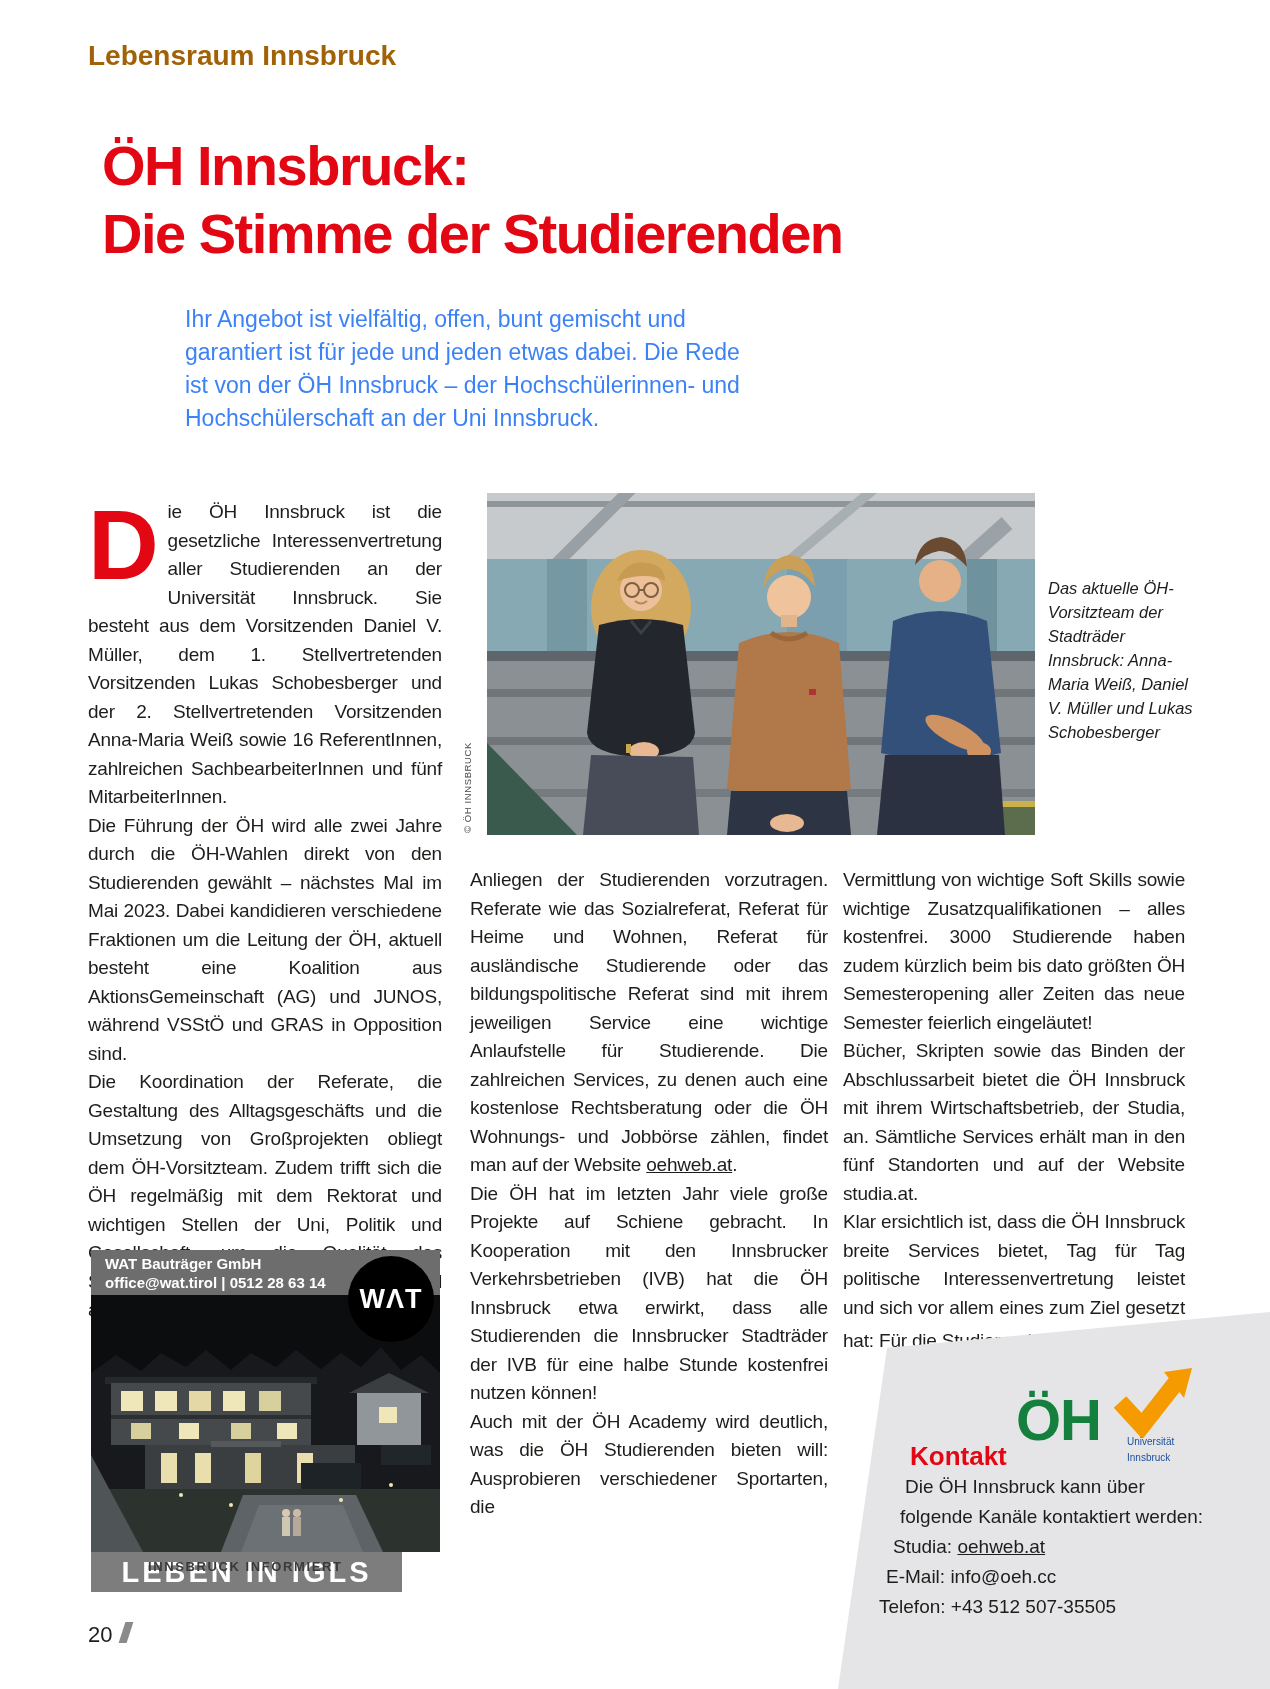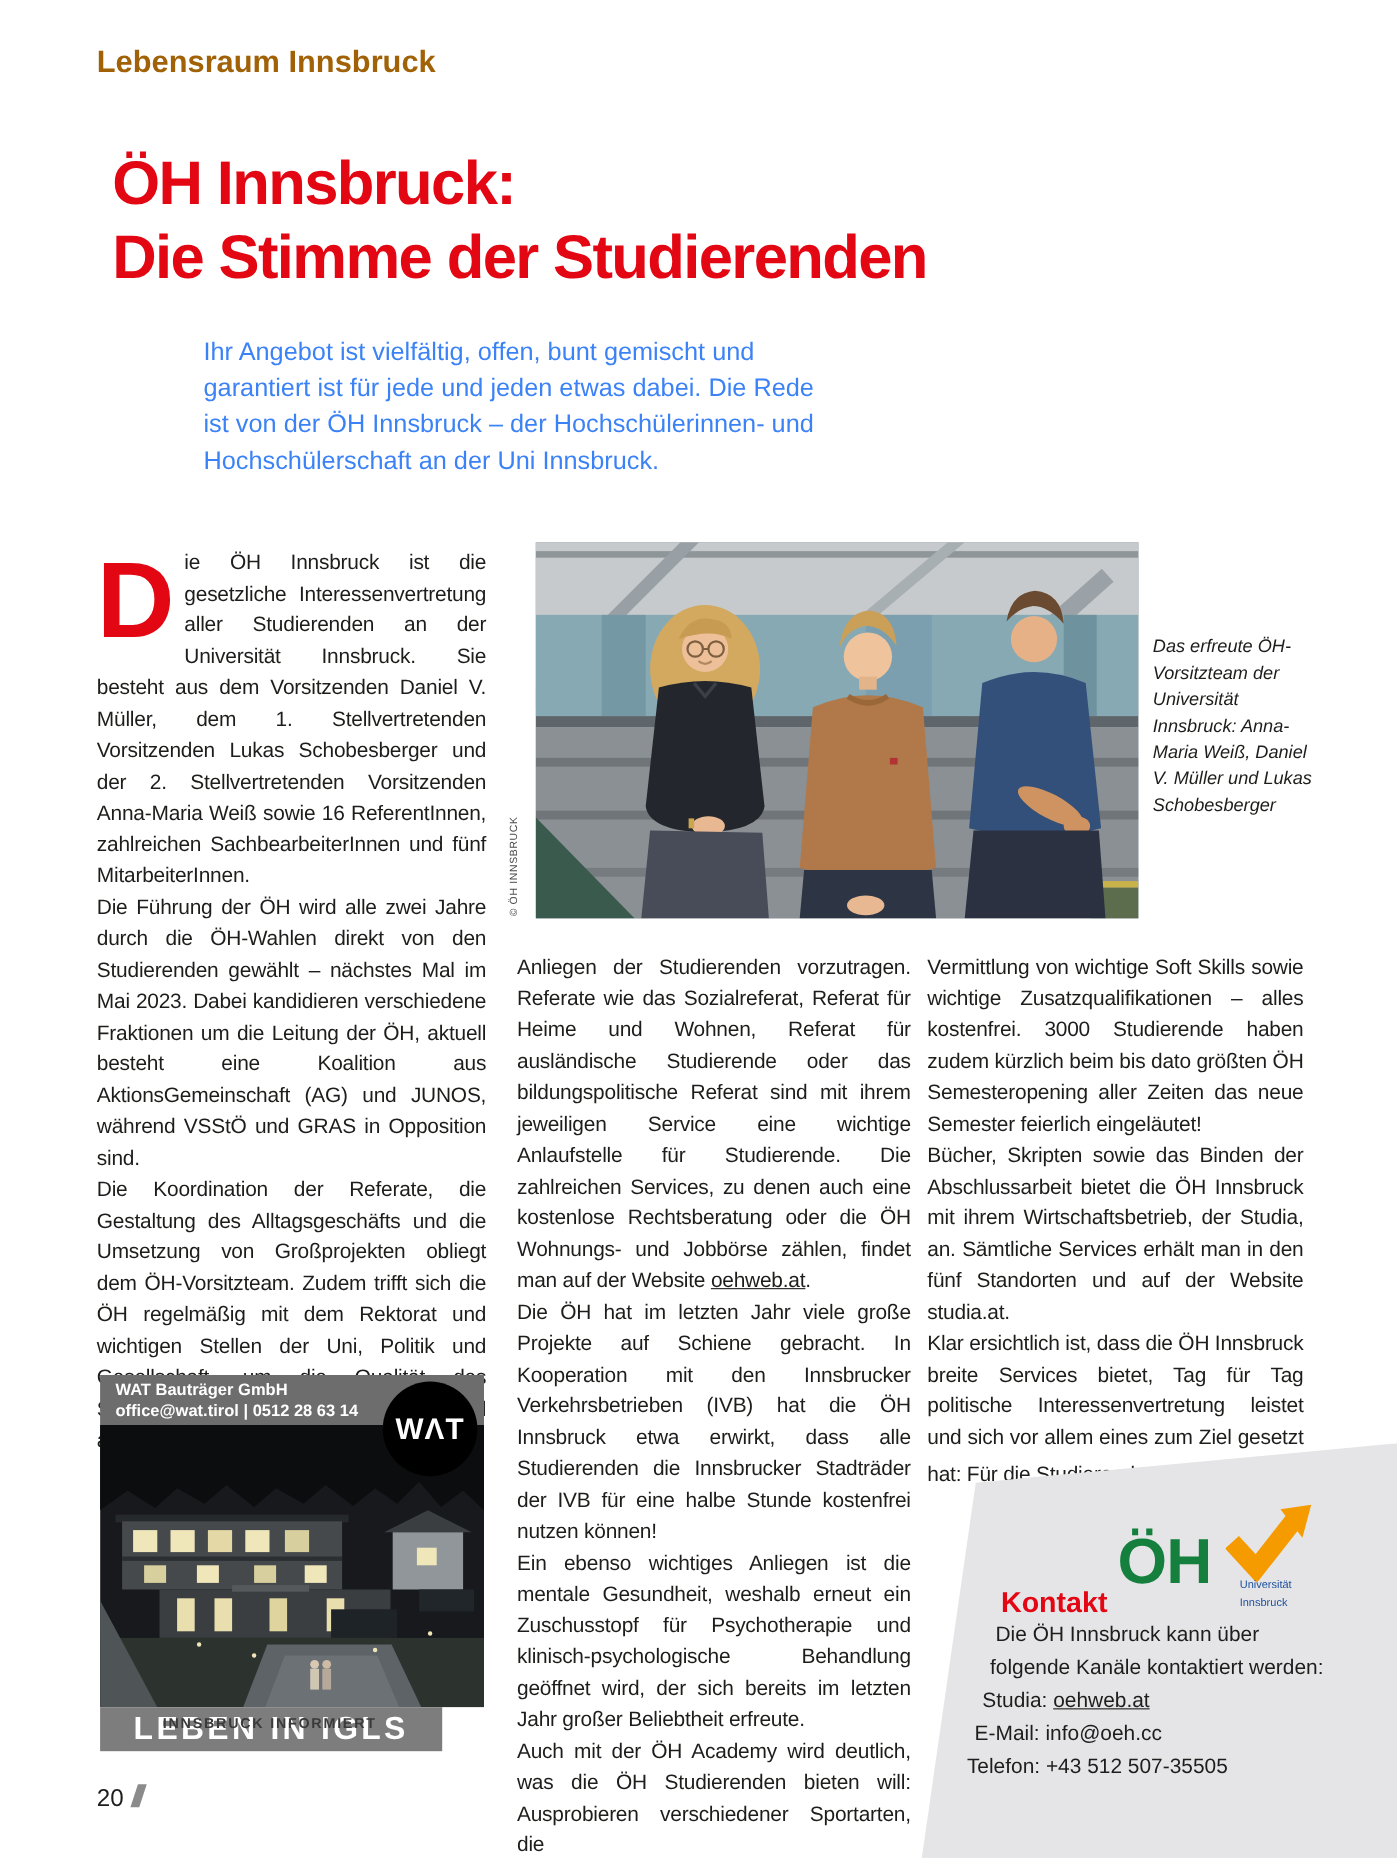--- a/index.html
+++ b/index.html
@@ -113,32 +113,31 @@
 
       <path d="M428 72 Q432 46 454 44 Q478 46 480 74 Q466 58 452 58 Q438 60 428 72 Z" fill="#6a4a30"></path>
       <circle cx="453" cy="88" r="21" fill="#e7b188"></circle>
       <path d="M406 128 Q453 108 500 128 L514 260 Q455 276 394 260 Z" fill="#33507b"></path>
       <ellipse cx="468" cy="240" rx="33" ry="11" fill="#cf9362" transform="rotate(28 468 240)"></ellipse>
       <ellipse cx="492" cy="258" rx="12" ry="9" fill="#cf9362"></ellipse>
       <path d="M398 262 L512 262 L518 342 L390 342 Z" fill="#2b3140"></path>
     </svg>
   </div>
   <div class="abs credit">© ÖH INNSBRUCK</div>
-  <div class="abs caption">Das erfreute ÖH-Vorsitzteam der Universität Innsbruck: Anna-Maria Weiß, Daniel V. Müller und Lukas Schobesberger</div>
+  <div class="abs caption">Das aktuelle ÖH-Vorsitzteam der Stadträder Innsbruck: Anna-Maria Weiß, Daniel V. Müller und Lukas Schobesberger</div>
 
   <div class="abs body col1">
     <p><span class="dropcap">D</span><span>ie ÖH Innsbruck ist die gesetzliche Interessenvertretung aller Studierenden an der Universität Innsbruck. Sie besteht aus dem Vorsitzenden Daniel V. Müller, dem 1. Stellvertretenden Vorsitzenden Lukas Schobesberger und der 2. Stellvertretenden Vorsitzenden Anna-Maria Weiß sowie 16 ReferentInnen, zahlreichen SachbearbeiterInnen und fünf MitarbeiterInnen.</span></p>
     <p>Die Führung der ÖH wird alle zwei Jahre durch die ÖH-Wahlen direkt von den Studierenden gewählt – nächstes Mal im Mai 2023. Dabei kandidieren verschiedene Fraktionen um die Leitung der ÖH, aktuell besteht eine Koalition aus AktionsGemeinschaft (AG) und JUNOS, während VSStÖ und GRAS in Opposition sind.</p>
     <p>Die Koordination der Referate, die Gestaltung des Alltagsgeschäfts und die Umsetzung von Großprojekten obliegt dem ÖH-Vorsitzteam. Zudem trifft sich die ÖH regelmäßig mit dem Rektorat und wichtigen Stellen der Uni, Politik und Gesellschaft, um die Qualität des Studiums kontinuierlich zu verbessern und aktuelle</p>
   </div>
 
   <div class="abs body col2">
     <p><span>Anliegen der Studierenden vorzutragen. Referate wie das Sozialreferat, Referat für Heime und Wohnen, Referat für ausländische Studierende oder das bildungspolitische Referat sind mit ihrem jeweiligen Service eine wichtige Anlaufstelle für Studierende. Die zahlreichen Services, zu denen auch eine kostenlose Rechtsberatung oder die ÖH Wohnungs- und Jobbörse zählen, findet man auf der Website </span><span class="u">oehweb.at</span><span>.</span></p>
     <p>Die ÖH hat im letzten Jahr viele große Projekte auf Schiene gebracht. In Kooperation mit den Innsbrucker Verkehrsbetrieben (IVB) hat die ÖH Innsbruck etwa erwirkt, dass alle Studierenden die Innsbrucker Stadträder der IVB für eine halbe Stunde kostenfrei nutzen können!</p>
-    <p>Ein ebenso wichtiges Anliegen ist die mentale Gesundheit, weshalb erneut ein Zuschusstopf für Psychotherapie und klinisch-psychologische Behandlung geöffnet wird, der sich bereits im letzten Jahr großer Beliebtheit erfreute.</p>
     <p>Auch mit der ÖH Academy wird deutlich, was die ÖH Studierenden bieten will: Ausprobieren verschiedener Sportarten, die</p>
   </div>
 
   <div class="abs body col3">
     <p>Vermittlung von wichtige Soft Skills sowie wichtige Zusatzqualifikationen – alles kostenfrei. 3000 Studierende haben zudem kürzlich beim bis dato größten ÖH Semesteropening aller Zeiten das neue Semester feierlich eingeläutet!</p>
     <p>Bücher, Skripten sowie das Binden der Abschlussarbeit bietet die ÖH Innsbruck mit ihrem Wirtschaftsbetrieb, der Studia, an. Sämtliche Services erhält man in den fünf Standorten und auf der Website studia.at.</p>
     <p><span>Klar ersichtlich ist, dass die ÖH Innsbruck breite Services bietet, Tag für Tag politische Interessenvertretung leistet und sich vor allem eines zum Ziel gesetzt hat: Für die Studierenden da zu sein.</span><span class="endmark"></span><sup class="byline">FB</sup></p>
   </div>
 
   <div class="abs ad">

